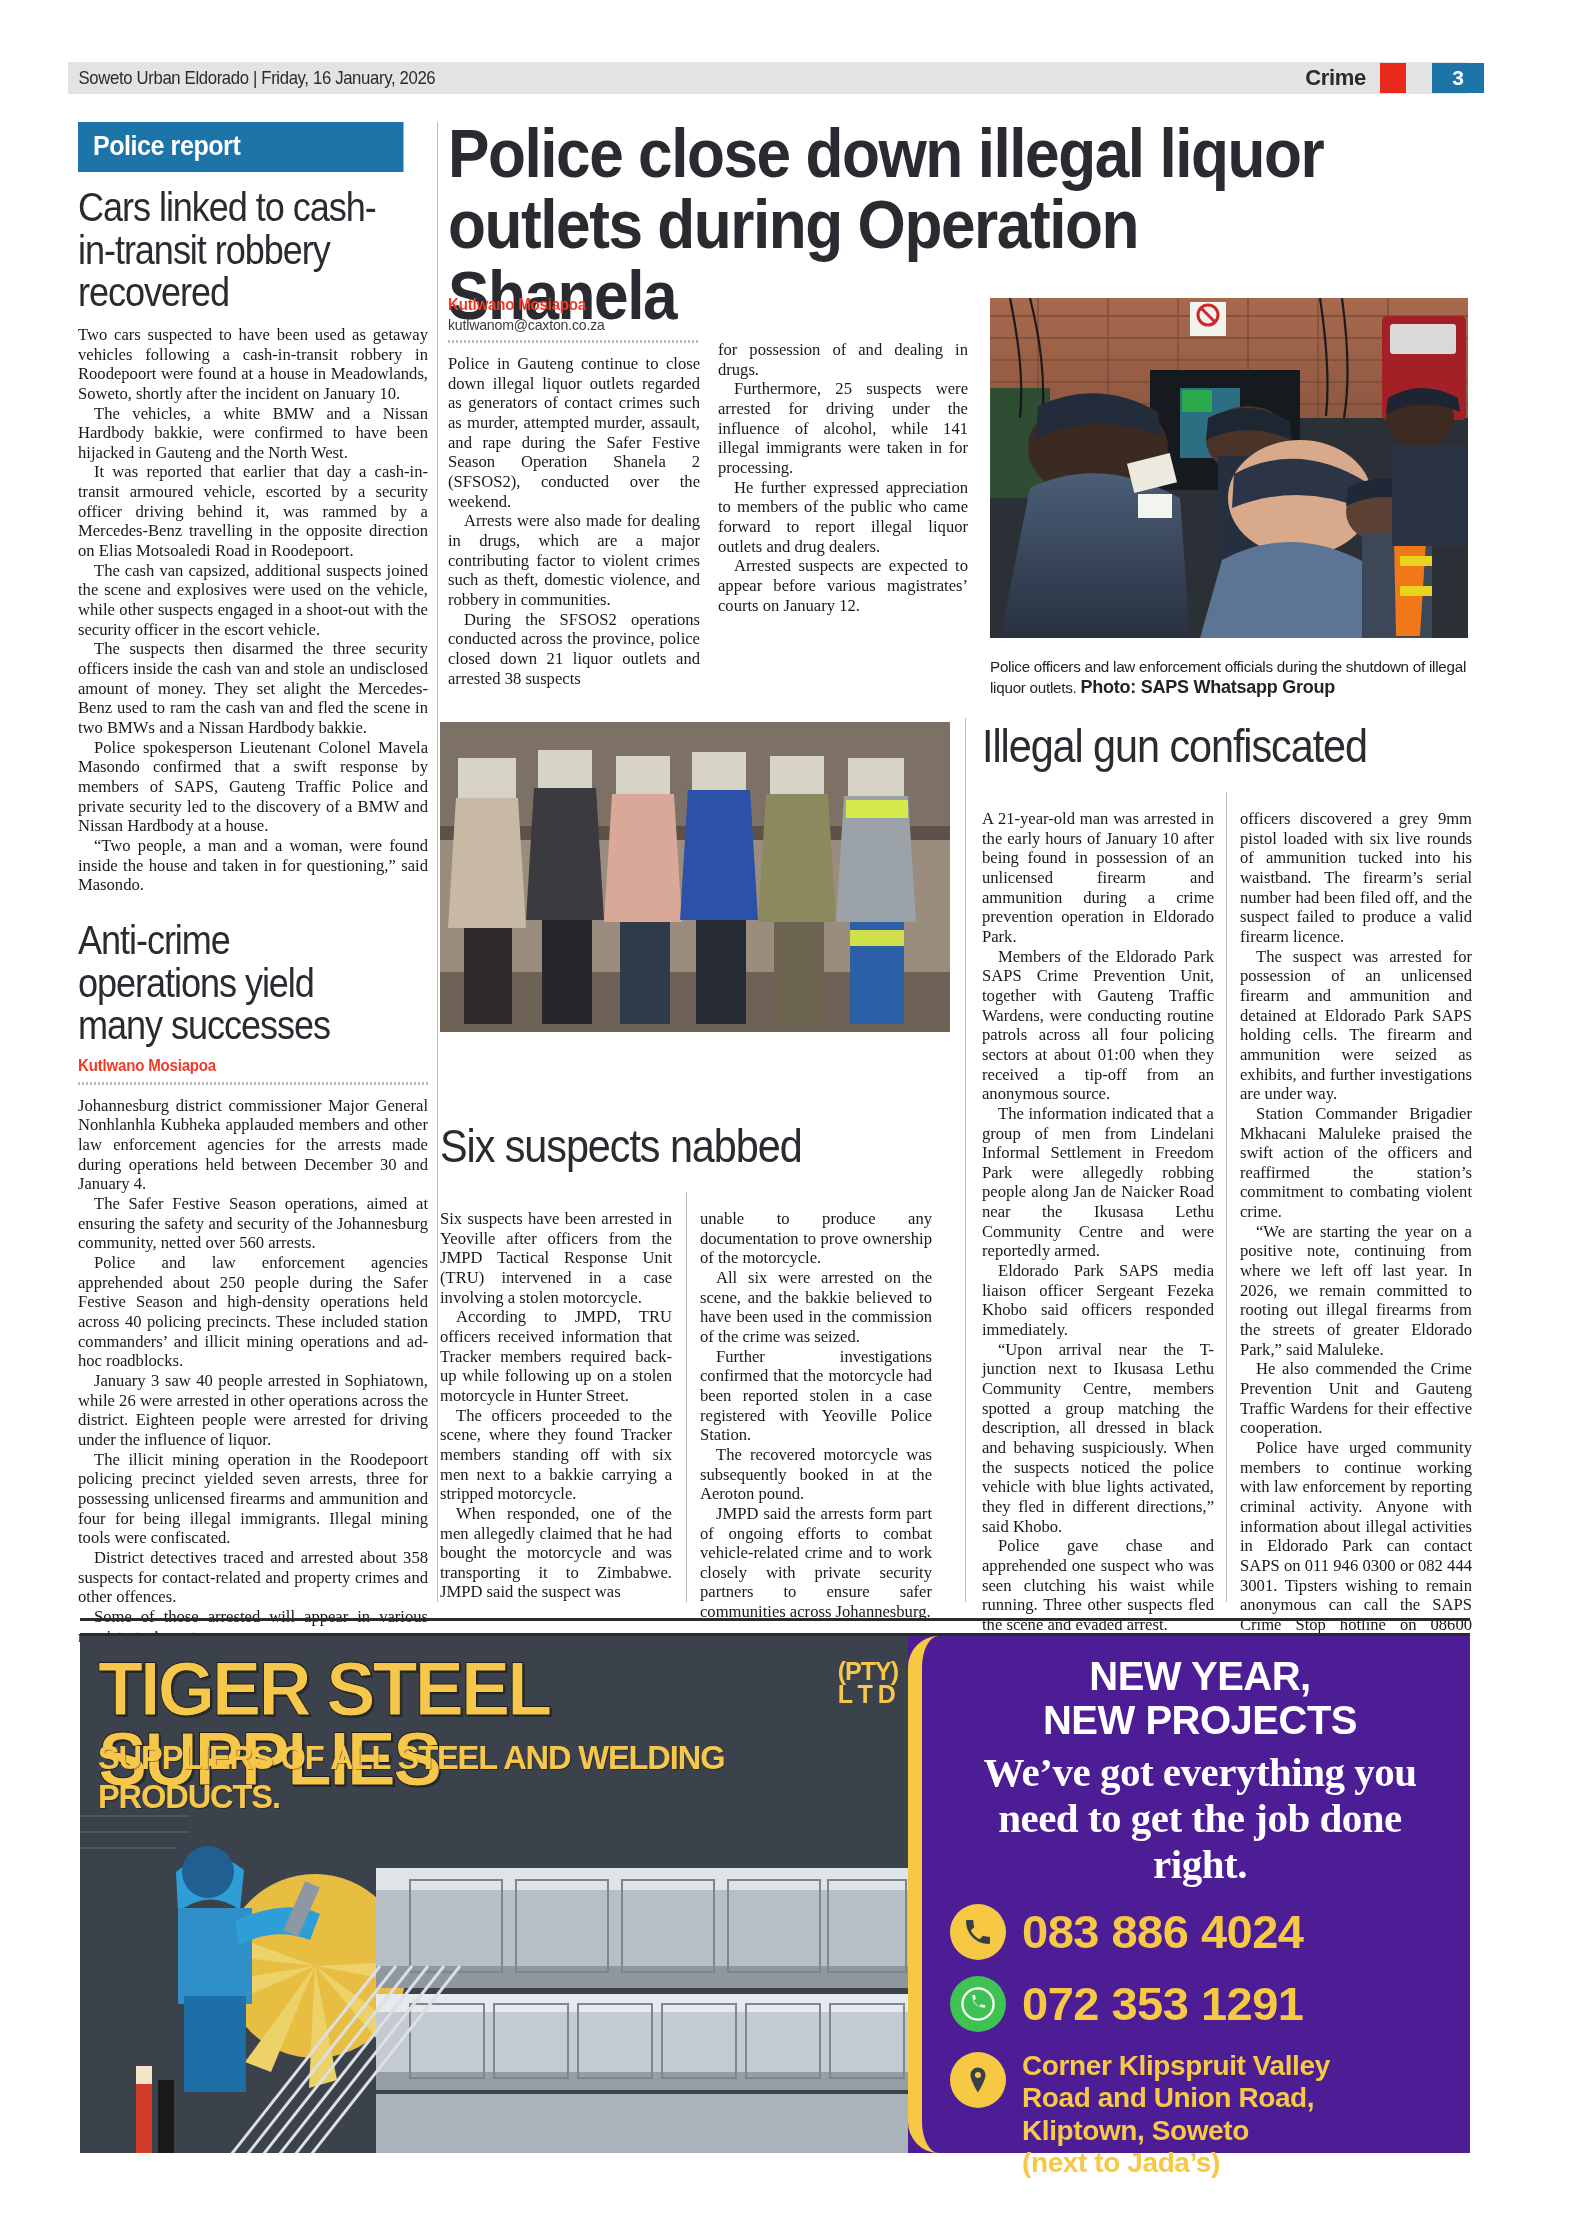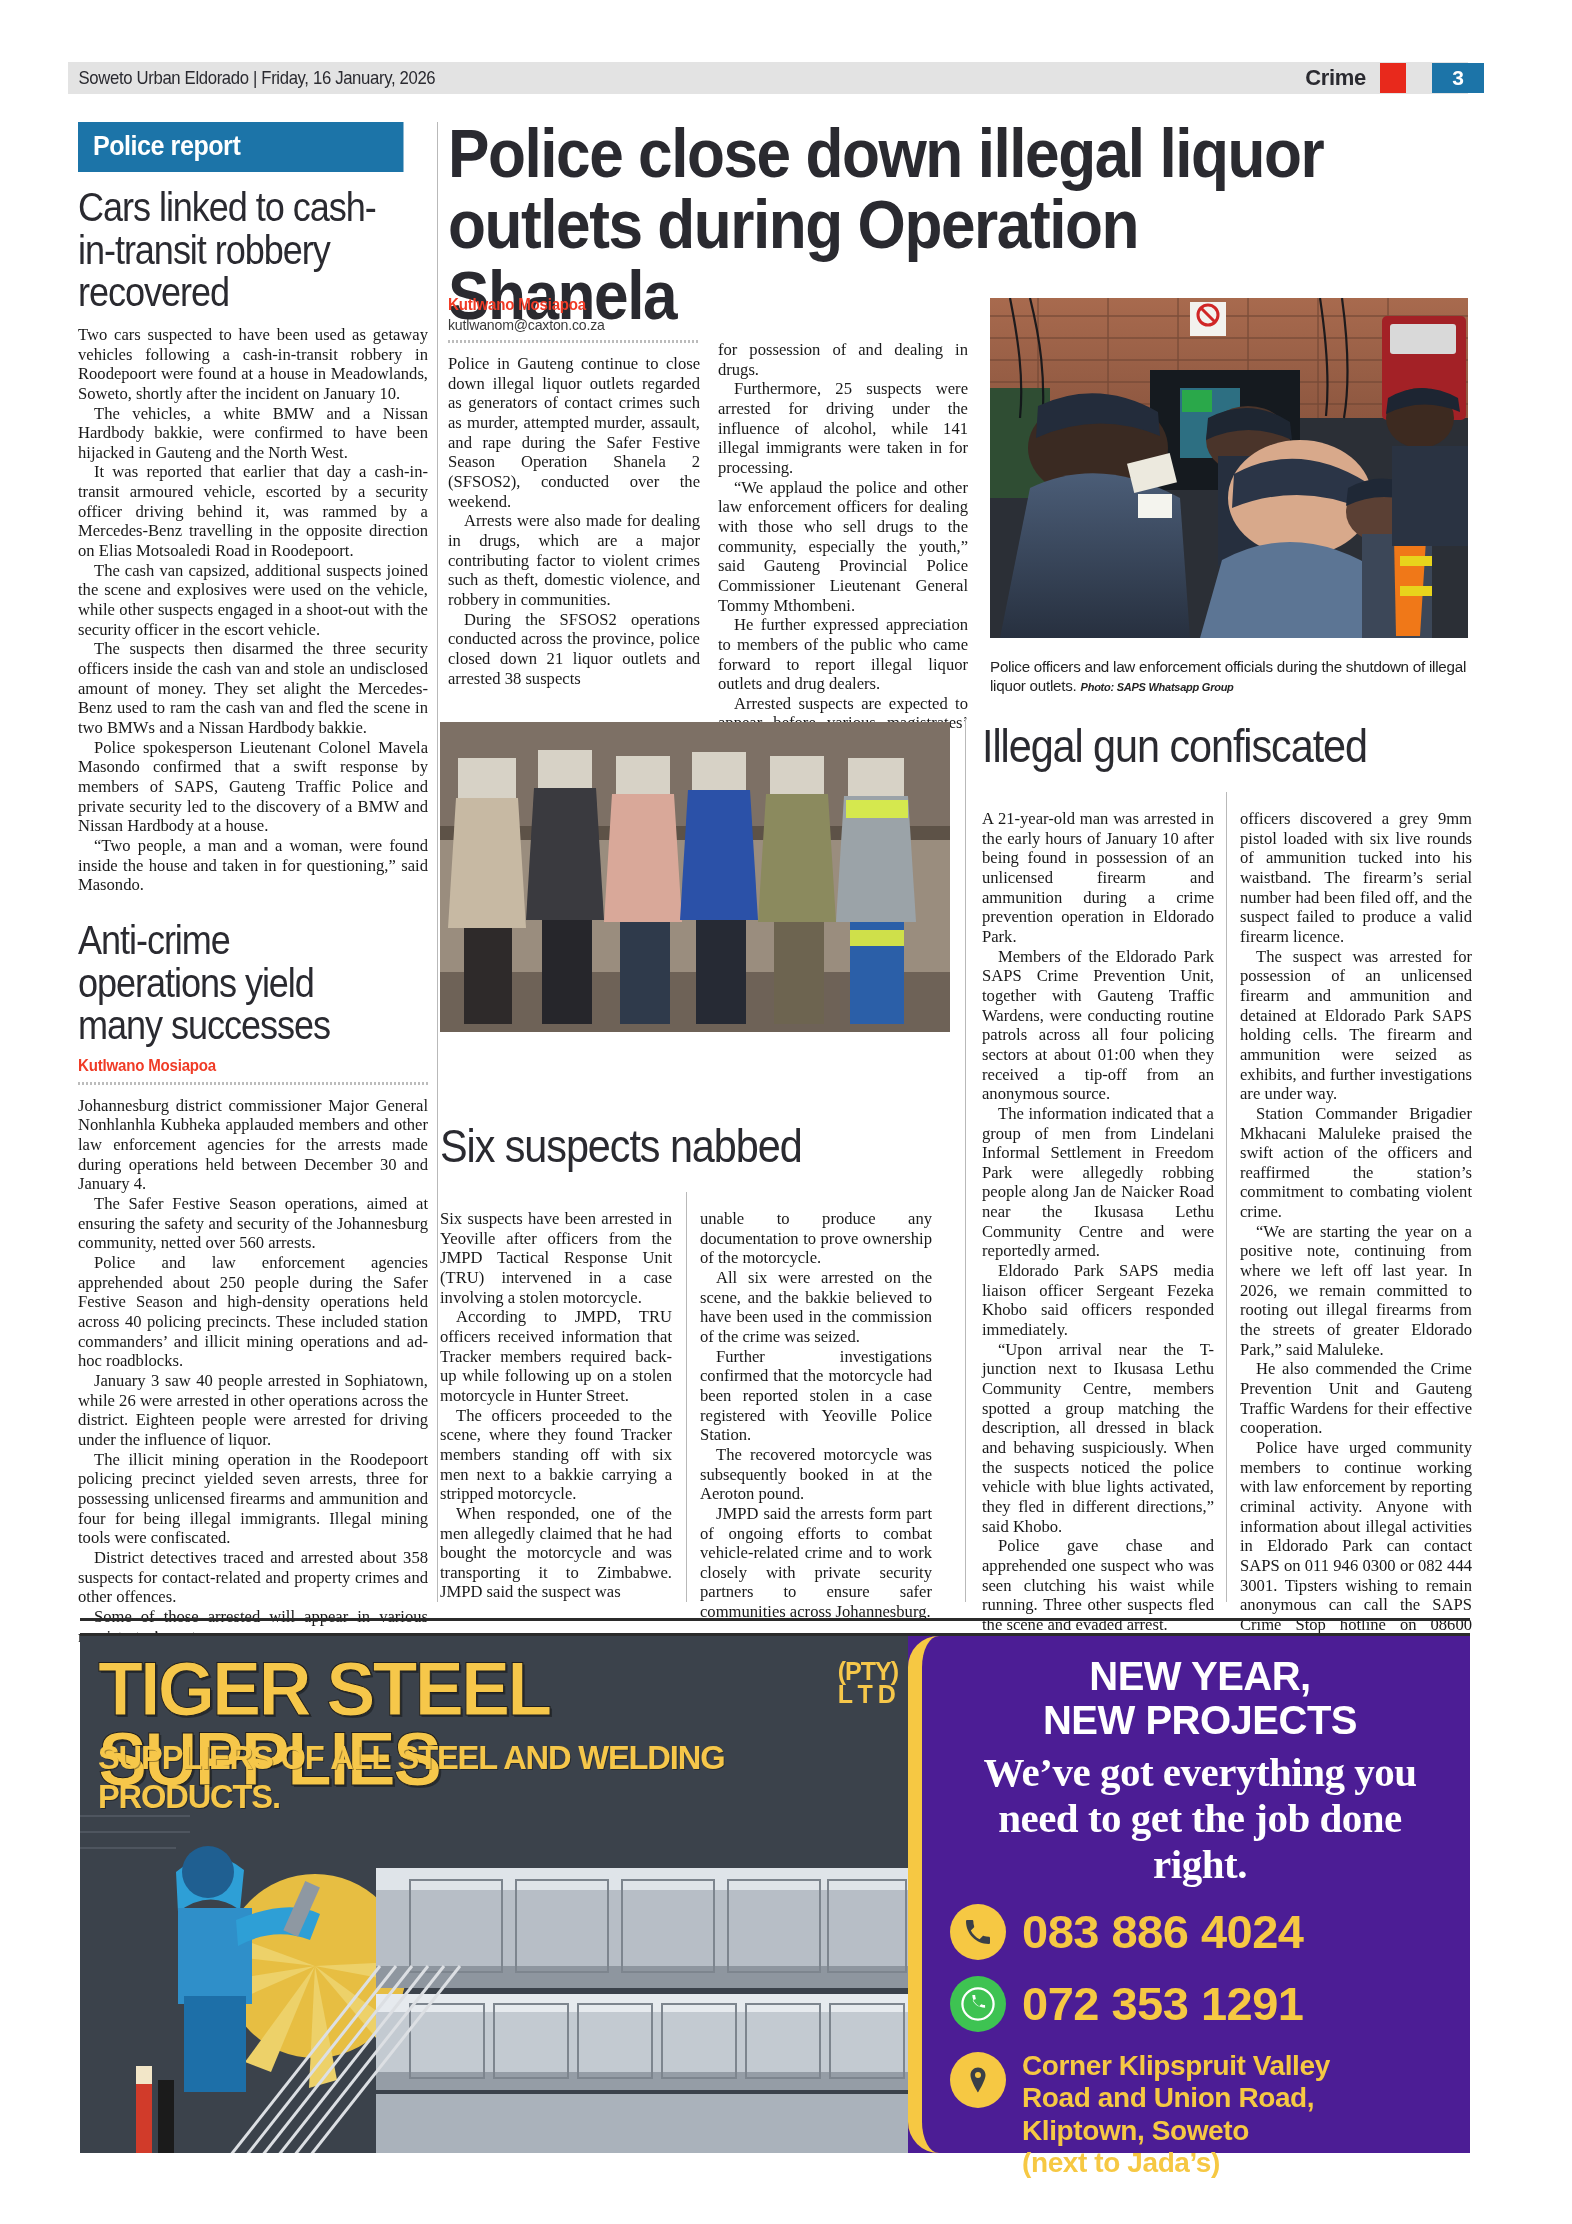--- a/index.html
+++ b/index.html
@@ -112,21 +112,21 @@
   .photo {
     position: relative; overflow: hidden; background: #222;
   }
   .caption {
     font-family: "Liberation Sans", sans-serif;
     font-size: 15.2px; line-height: 1.25; color: #232323;
     margin-top: 9px; letter-spacing: -0.25px;
   }
   .credit {
     font-family: "Liberation Sans", sans-serif;
-    font-weight: bold; font-style: italic; font-size: 11px;
+    font-weight: bold; font-size: 18px;
   }
 
   
   .ad {
     position: absolute; left: 80px; top: 1633px;
     width: 1390px; height: 520px;
     background: #4c1d95; display: flex;
     border-top: 3px solid #2b2b2b;
   }
   .ad-left { width: 828px; position: relative; overflow: hidden; }
@@ -245,21 +245,20 @@
         <p class="first">Police in Gauteng continue to close down illegal liquor outlets regarded as generators of contact crimes such as murder, attempted murder, assault, and rape during the Safer Festive Season Operation Shanela 2 (SFSOS2), conducted over the weekend.</p>
         <p>Arrests were also made for dealing in drugs, which are a major contributing factor to violent crimes such as theft, domestic violence, and robbery in communities.</p>
         <p>During the SFSOS2 operations conducted across the province, police closed down 21 liquor outlets and arrested 38 suspects</p>
       </div>
   </div>
 
   <div class="col-mid2">
     <div class="body-text" style="margin-top:44px" id="main-c2">
         <p class="first">for possession of and dealing in drugs.</p>
         <p>Furthermore, 25 suspects were arrested for driving under the influence of alcohol, while 141 illegal immigrants were taken in for processing.</p>
-        <p>“We applaud the police and other law enforcement officers for dealing with those who sell drugs to the community, especially the youth,” said Gauteng Provincial Police Commissioner Lieutenant General Tommy Mthombeni.</p>
         <p>He further expressed appreciation to members of the public who came forward to report illegal liquor outlets and drug dealers.</p>
         <p>Arrested suspects are expected to appear before various magistrates’ courts on January 12.</p>
       </div>
   </div>
 
   <div class="photo" style="position:absolute; left:990px; top:298px; width:478px; height:340px;">
     <svg width="478" height="340" viewBox="0 0 478 340" preserveAspectRatio="none">
       <defs>
         <linearGradient id="brick" x1="0" y1="0" x2="0" y2="1">
           <stop offset="0" stop-color="#a86a4e"></stop>

